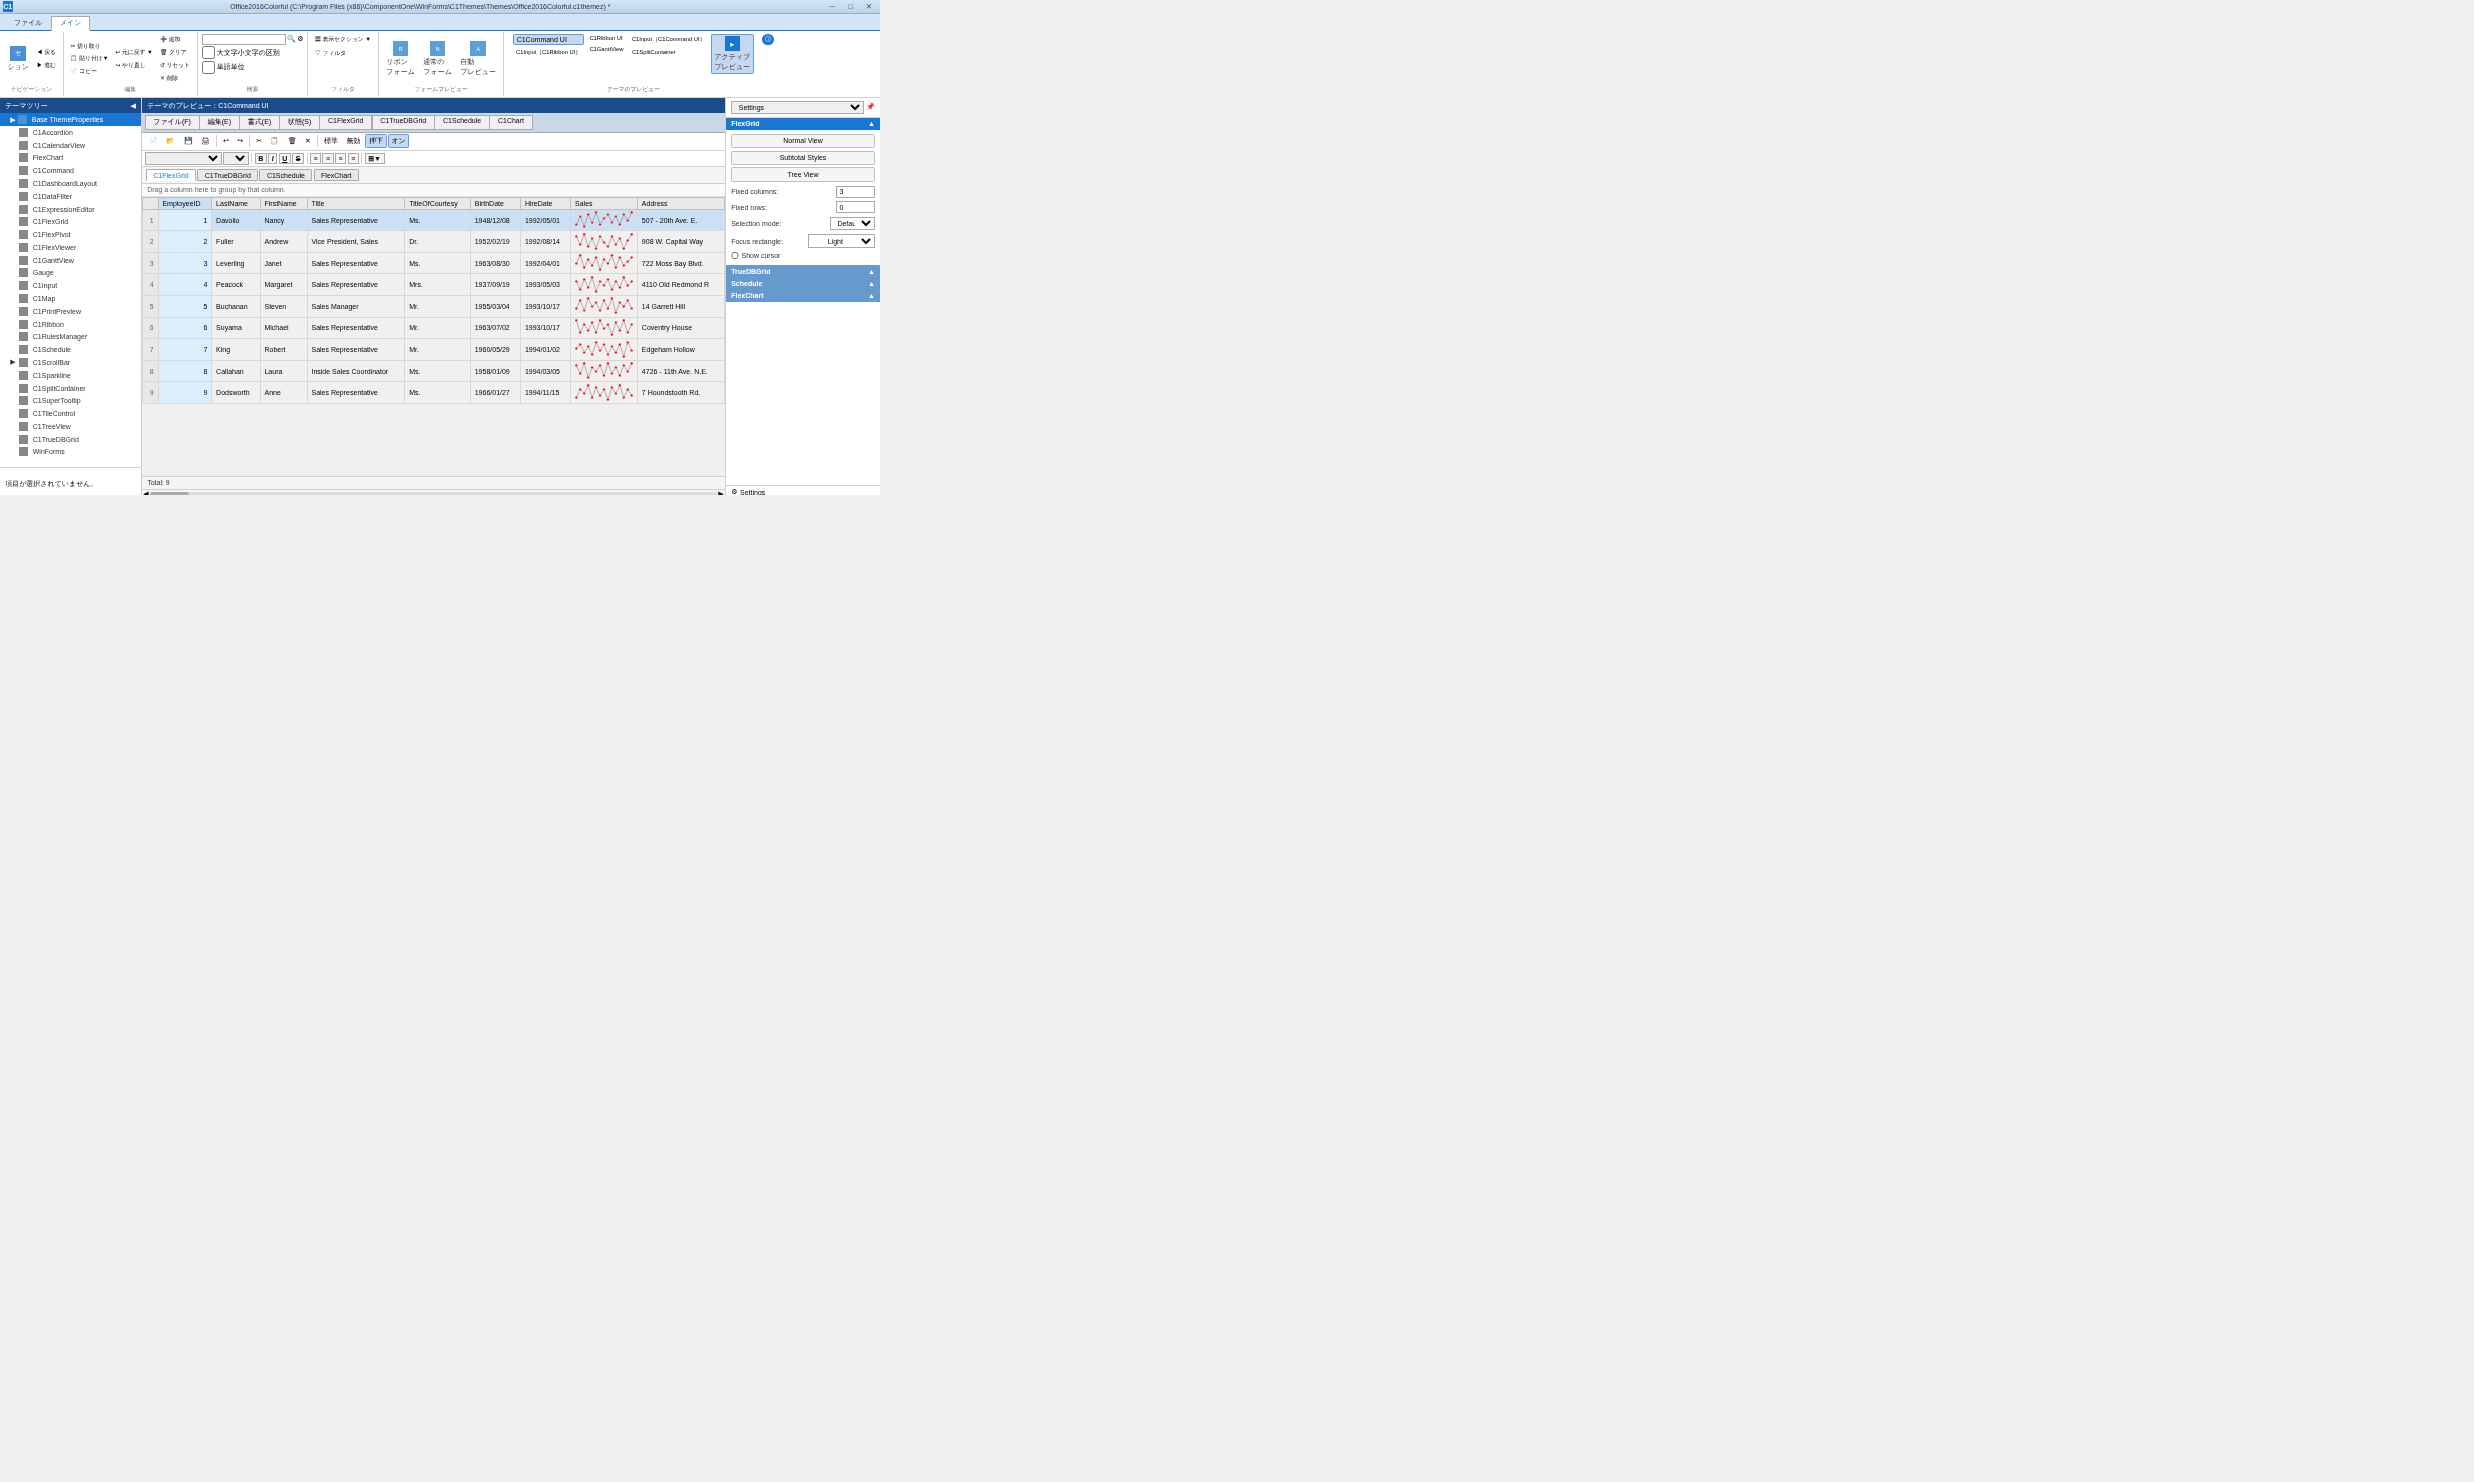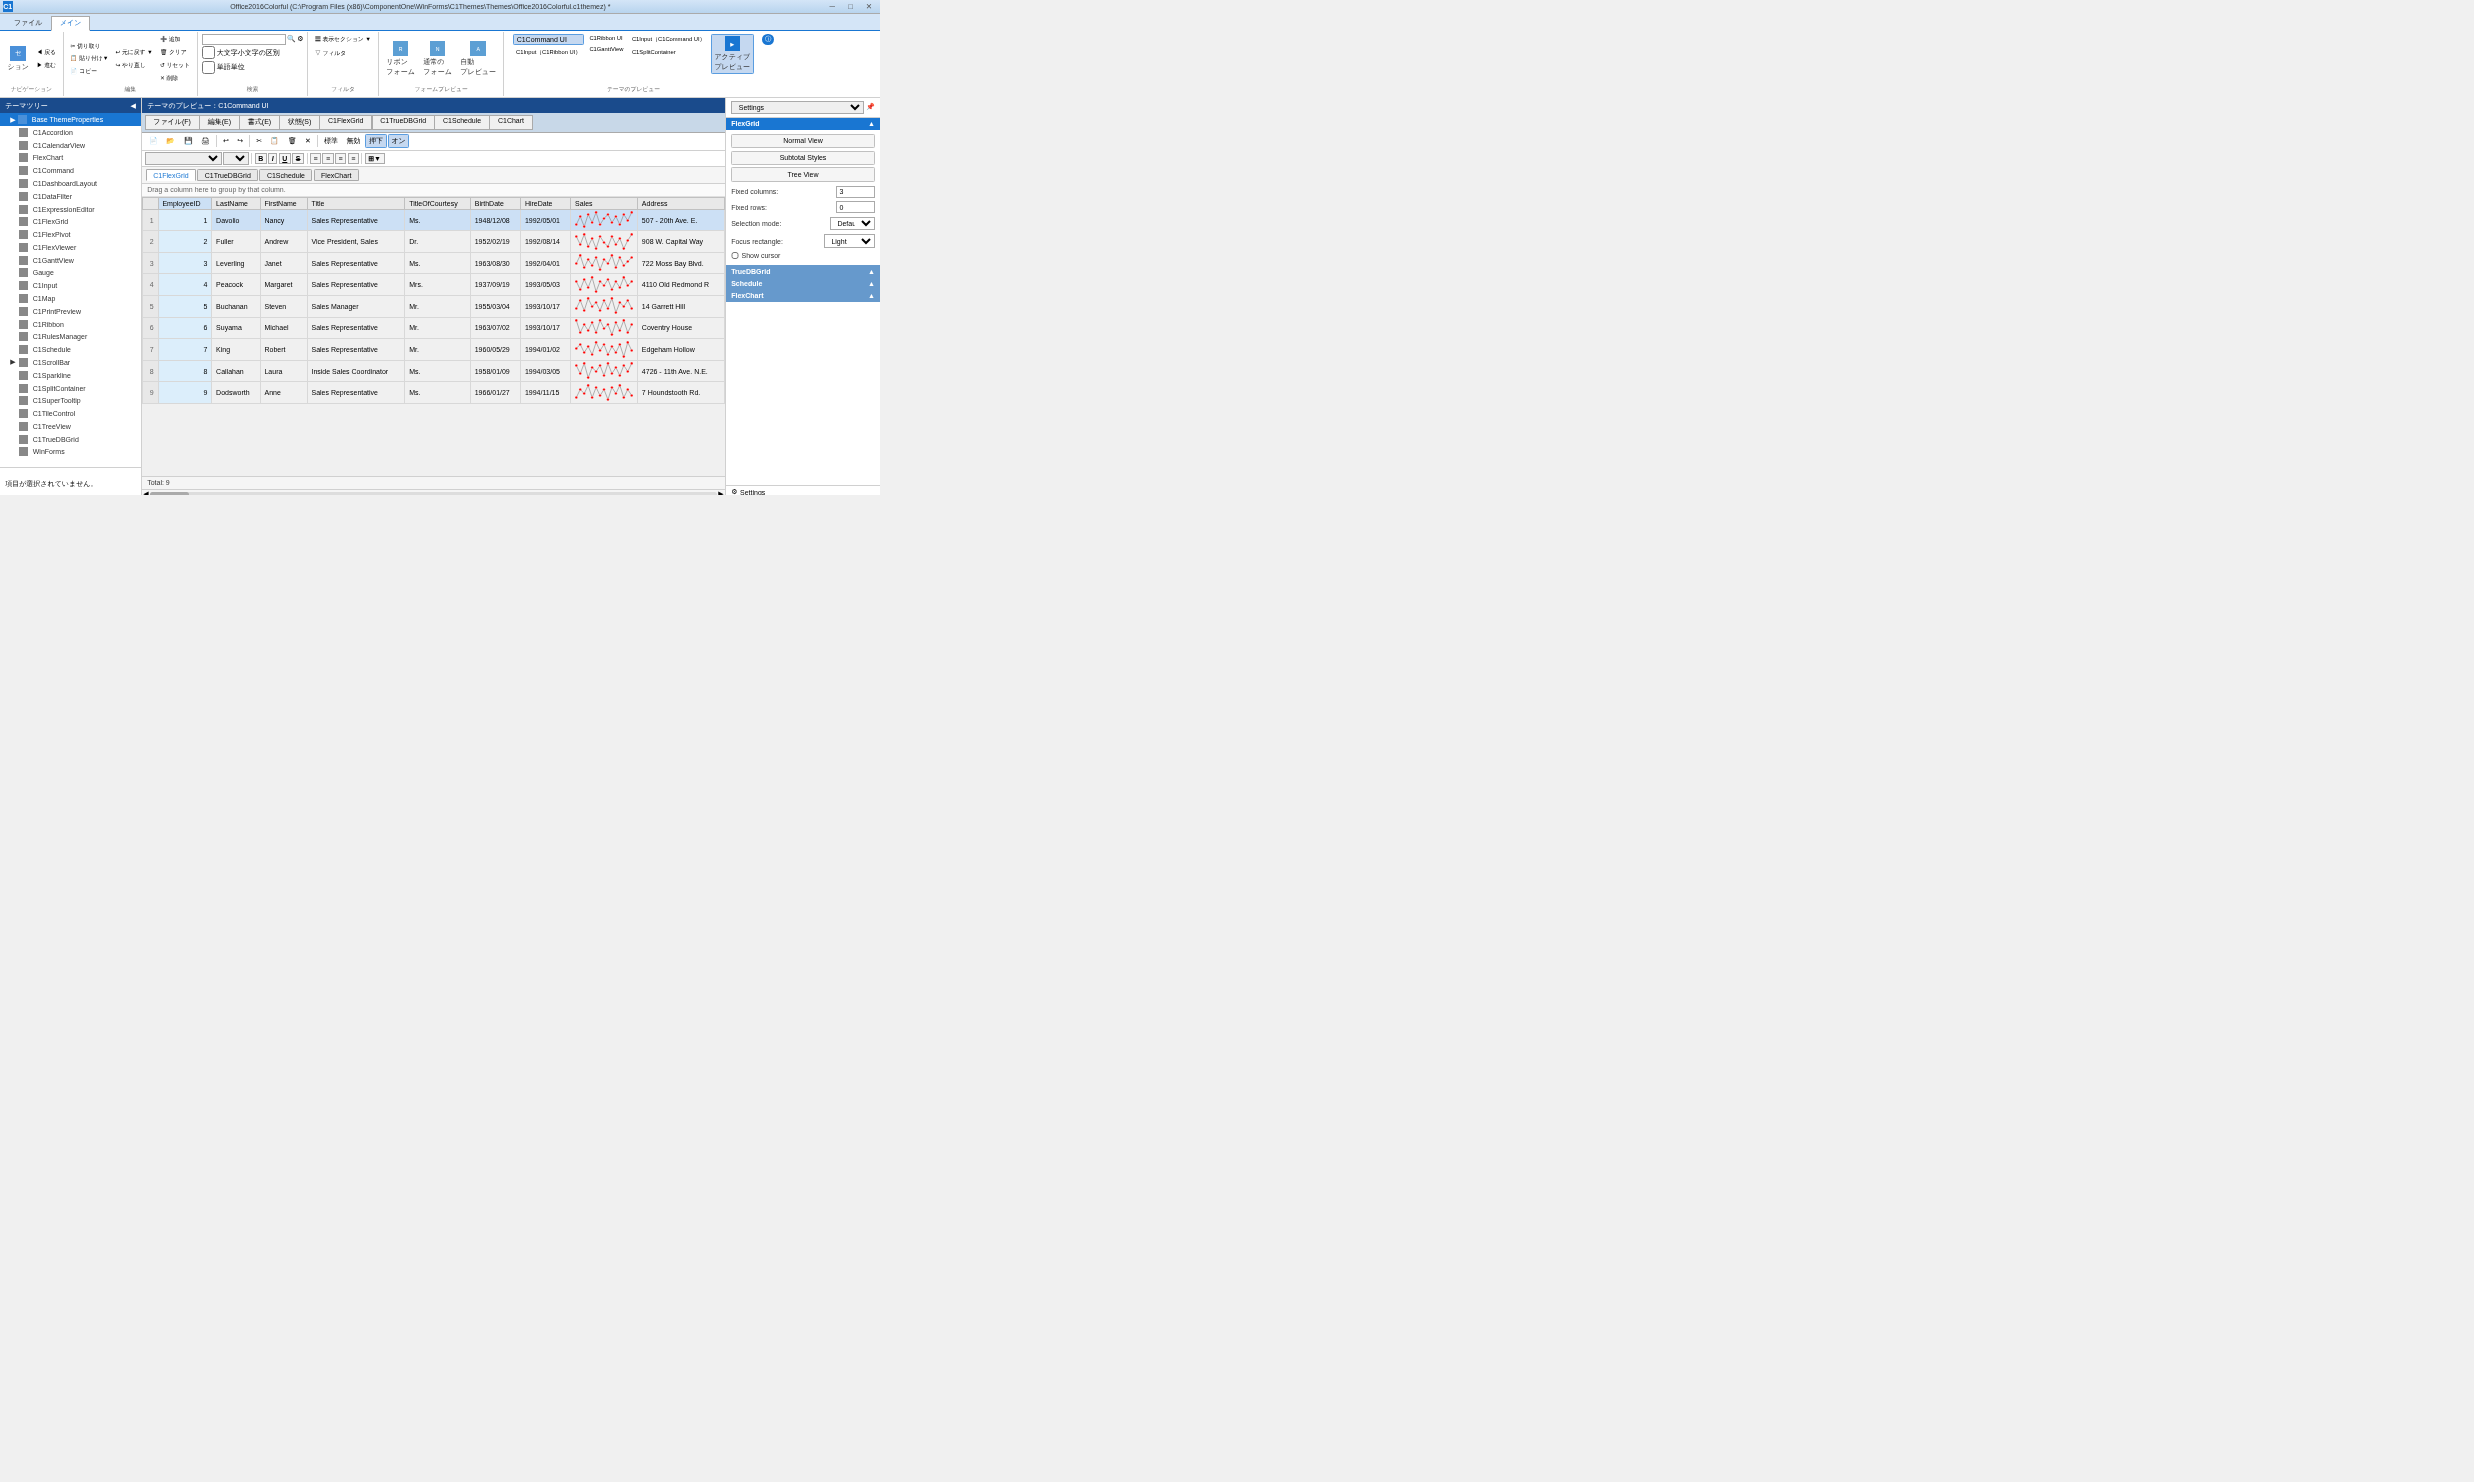--- a/index.html
+++ b/index.html
@@ -1069,21 +1069,21 @@
         <input class="prop-value" type="text" value="0" style="">
       </div>
       <div class="prop-row">
         <span class="prop-label">Selection mode:</span>
         <select class="prop-value" style="width:45px;">
           <option>Default</option>
         </select>
       </div>
       <div class="prop-row">
         <span class="prop-label">Focus rectangle:</span>
-        <select class="prop-value" style="width:51px;">
+        <select class="prop-value" style="width:67px;text-align:center;">
           <option>Light</option>
         </select>
       </div>
       <div class="prop-row">
         <input type="checkbox" class="prop-checkbox" style="">
         <span class="prop-label">Show cursor</span>
       </div>
     </div>
 
     <div class="section-header collapsed">

